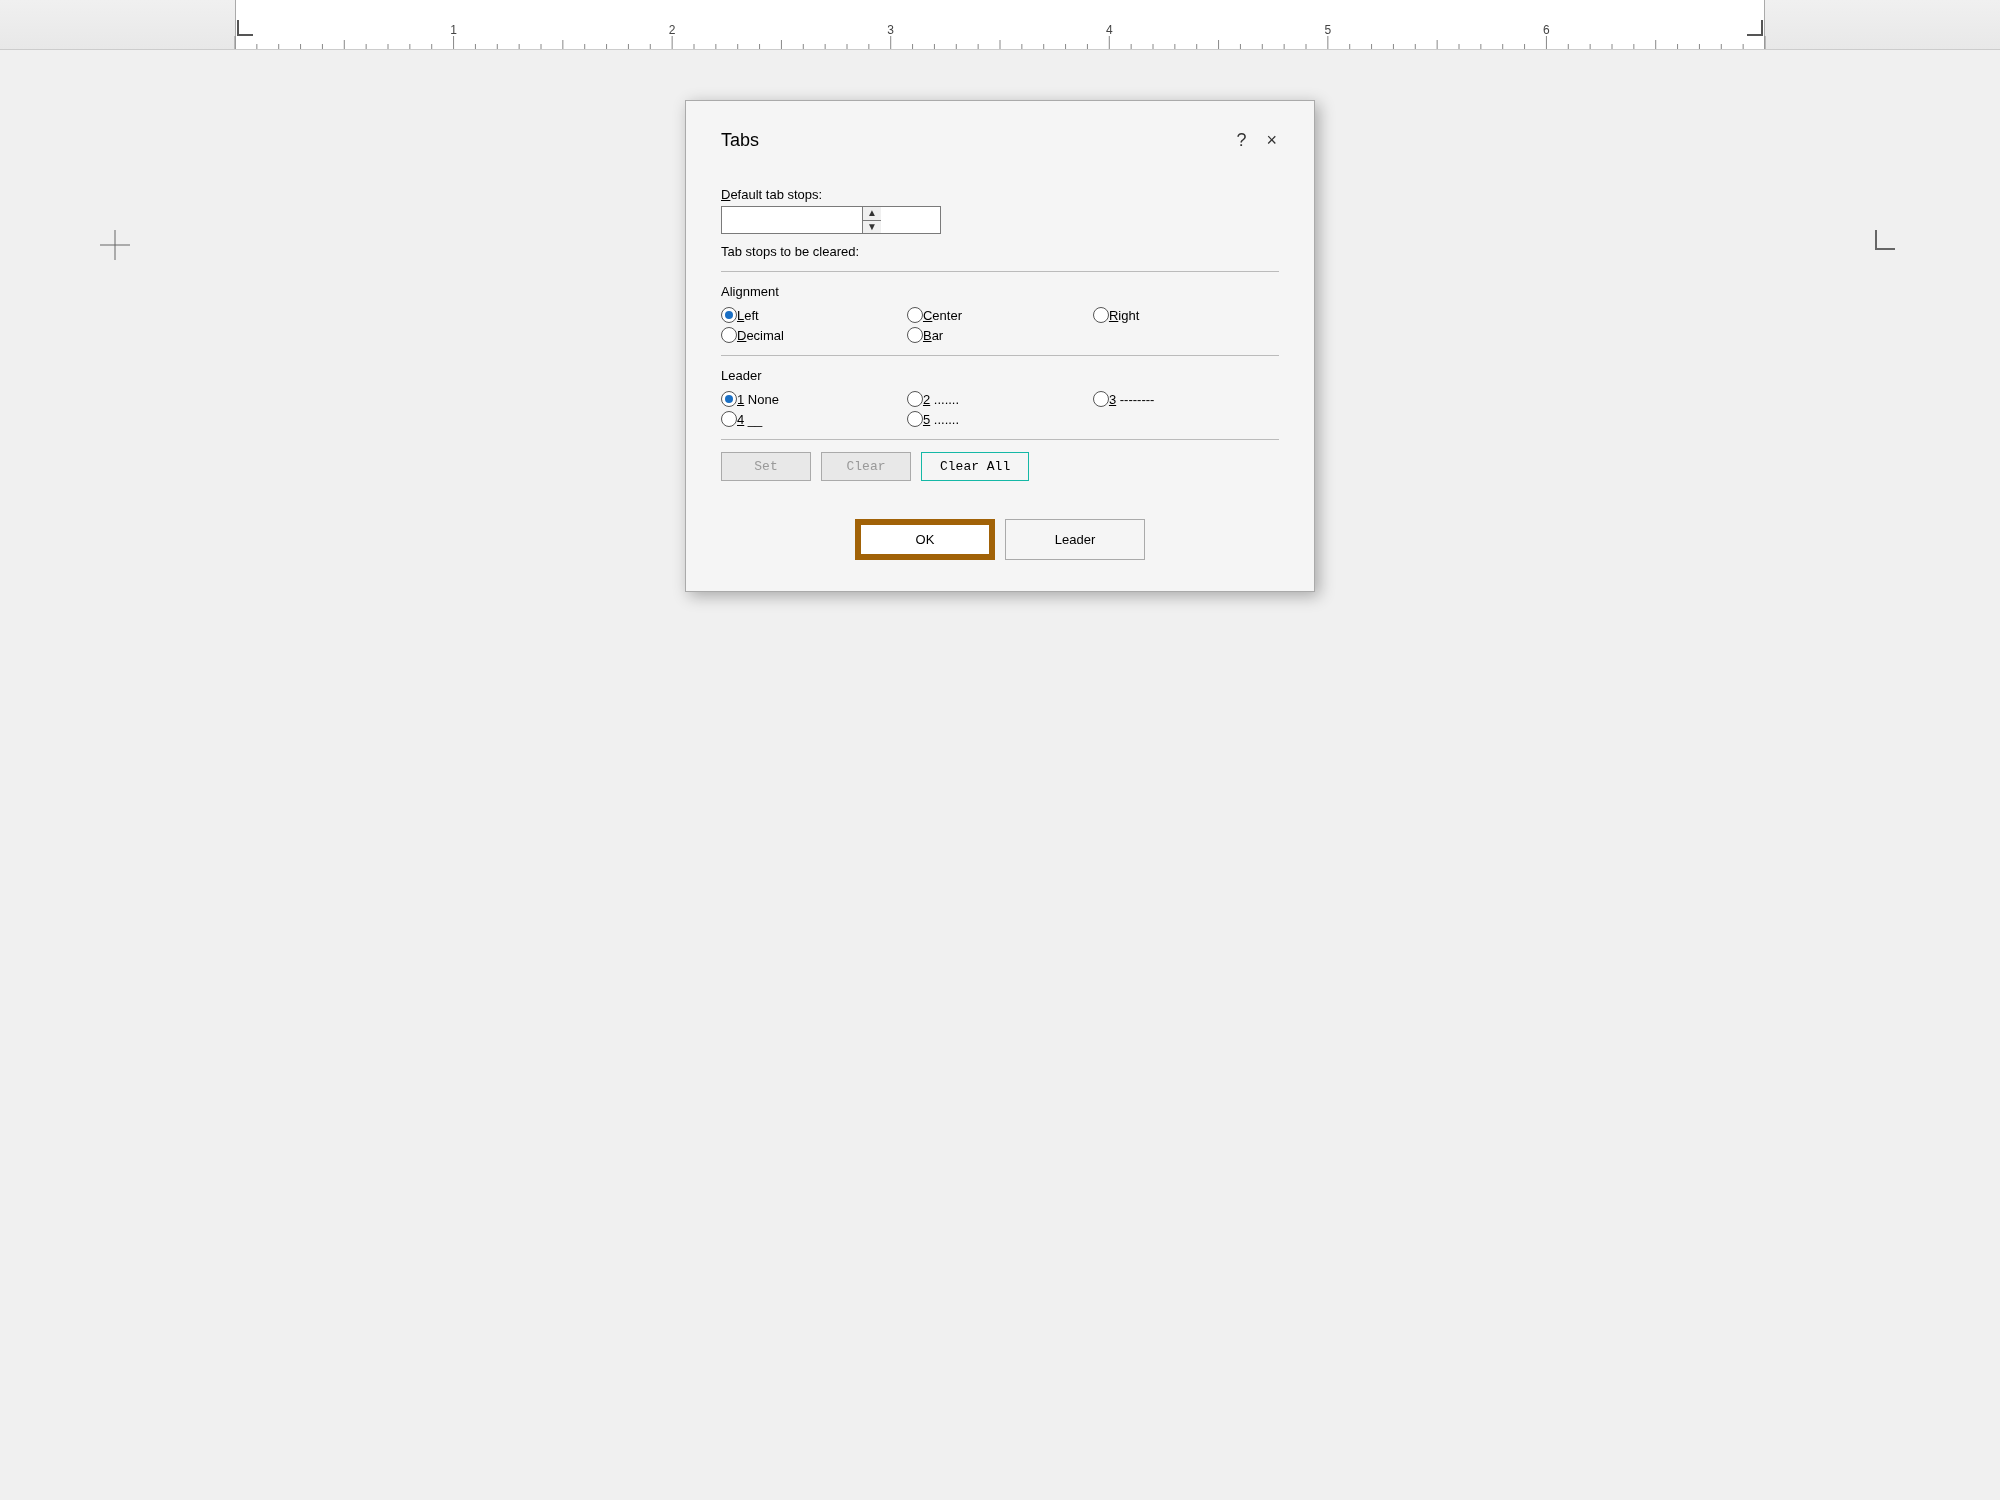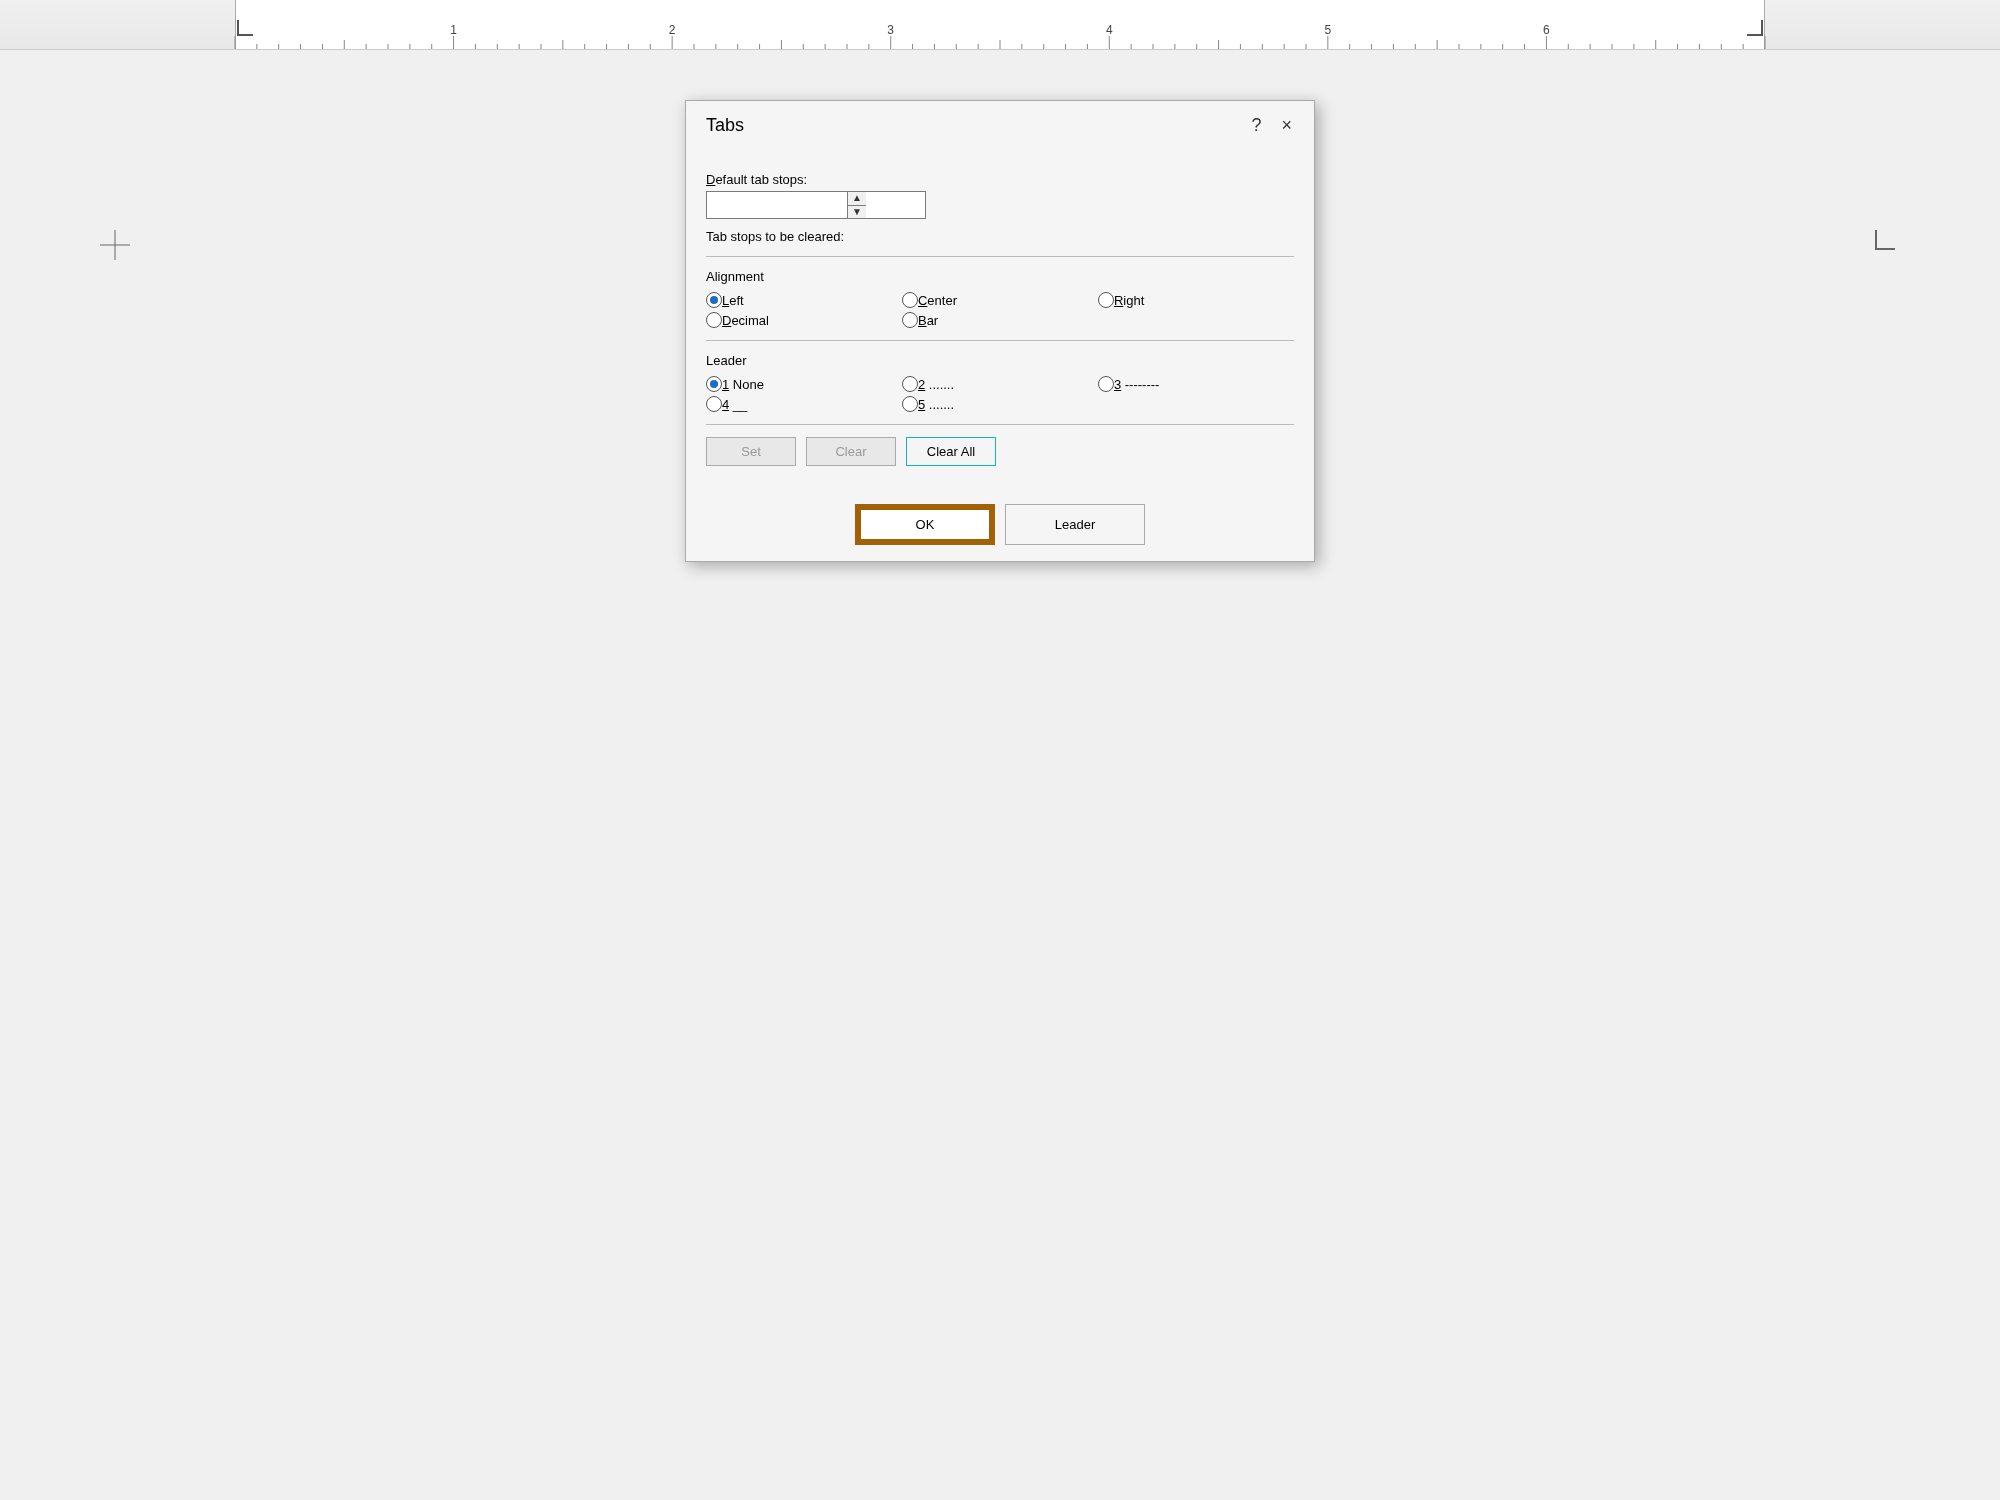--- a/index.html
+++ b/index.html
@@ -132,21 +132,21 @@
 
     .dialog {
       position: absolute;
       top: 50px;
       left: 50%;
       transform: translateX(-50%);
       width: 630px;
       background: #f5f5f5;
       border: 1px solid #aaa;
       box-shadow: 4px 4px 15px rgba(0,0,0,0.3);
-      padding: 0;
+      padding: 15px;
     }
 
     .dialog-titlebar {
       display: flex;
       align-items: center;
       justify-content: space-between;
       padding: 12px 16px 8px 20px;
       background: #f5f5f5;
     }
 
@@ -357,21 +357,21 @@
     .button-row {
       display: flex;
       justify-content: flex-start;
       gap: 10px;
       margin-bottom: 10px;
     }
 
     .btn {
       padding: 6px 18px;
       font-size: 13px;
-      font-family: Liberation Sans, sans-serif;
+      font-family: Liberation Mono, monospace;
       border: 1px solid #aaa;
       background: #e8e8e8;
       color: #666;
       cursor: pointer;
       min-width: 90px;
       text-align: center;
     }
 
     .btn:disabled {
       color: #999;

